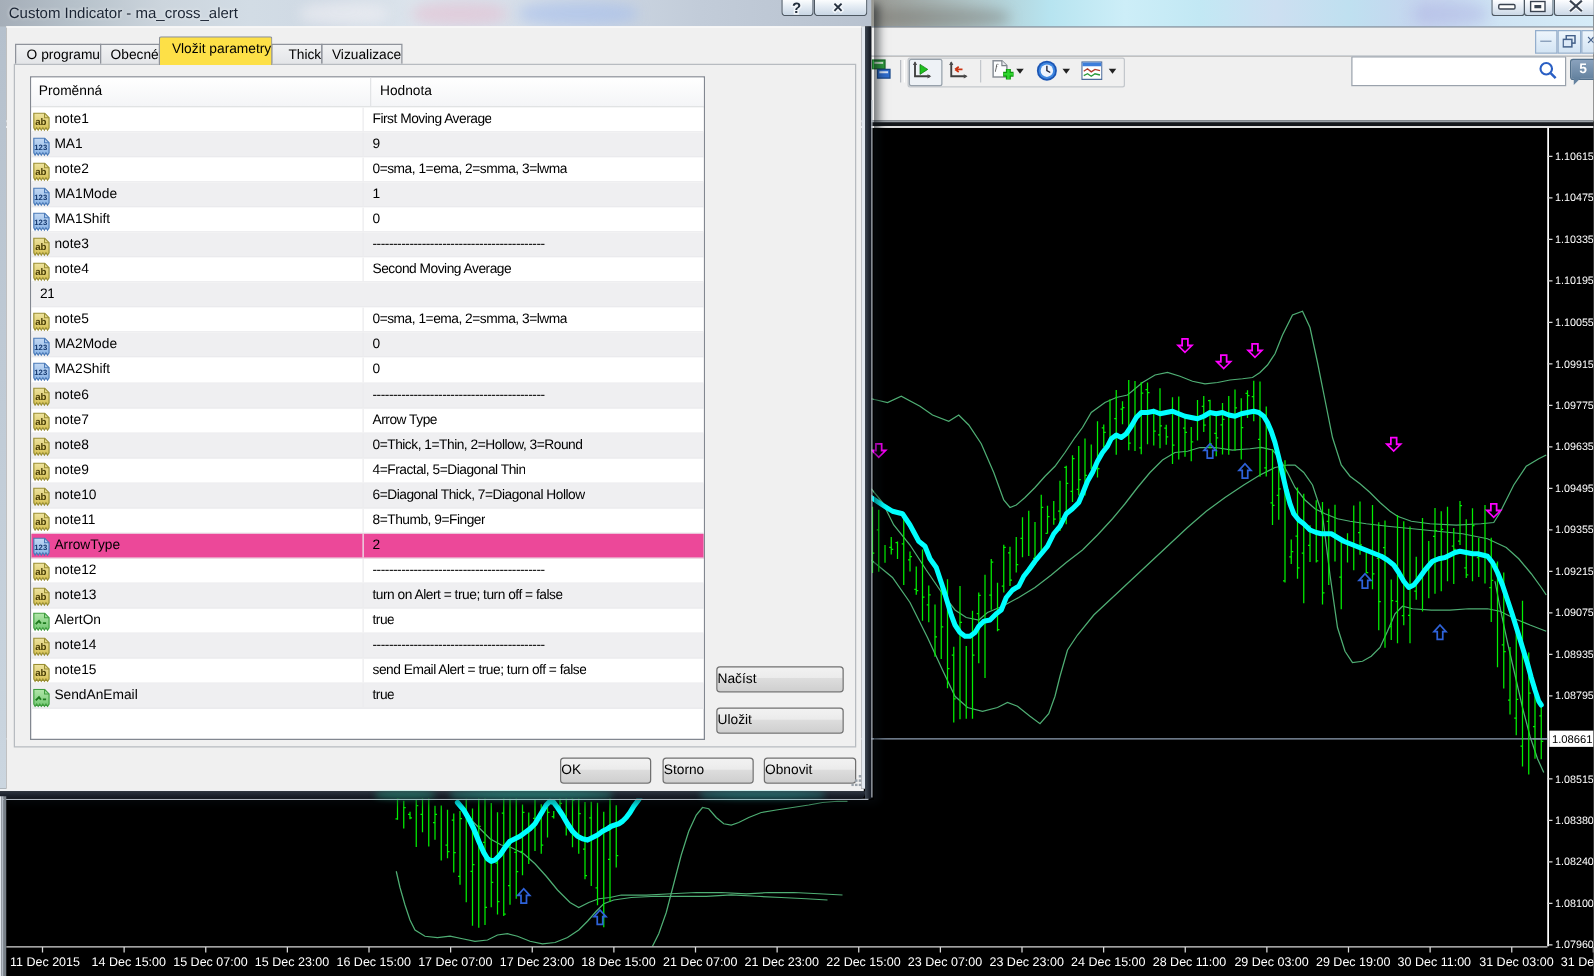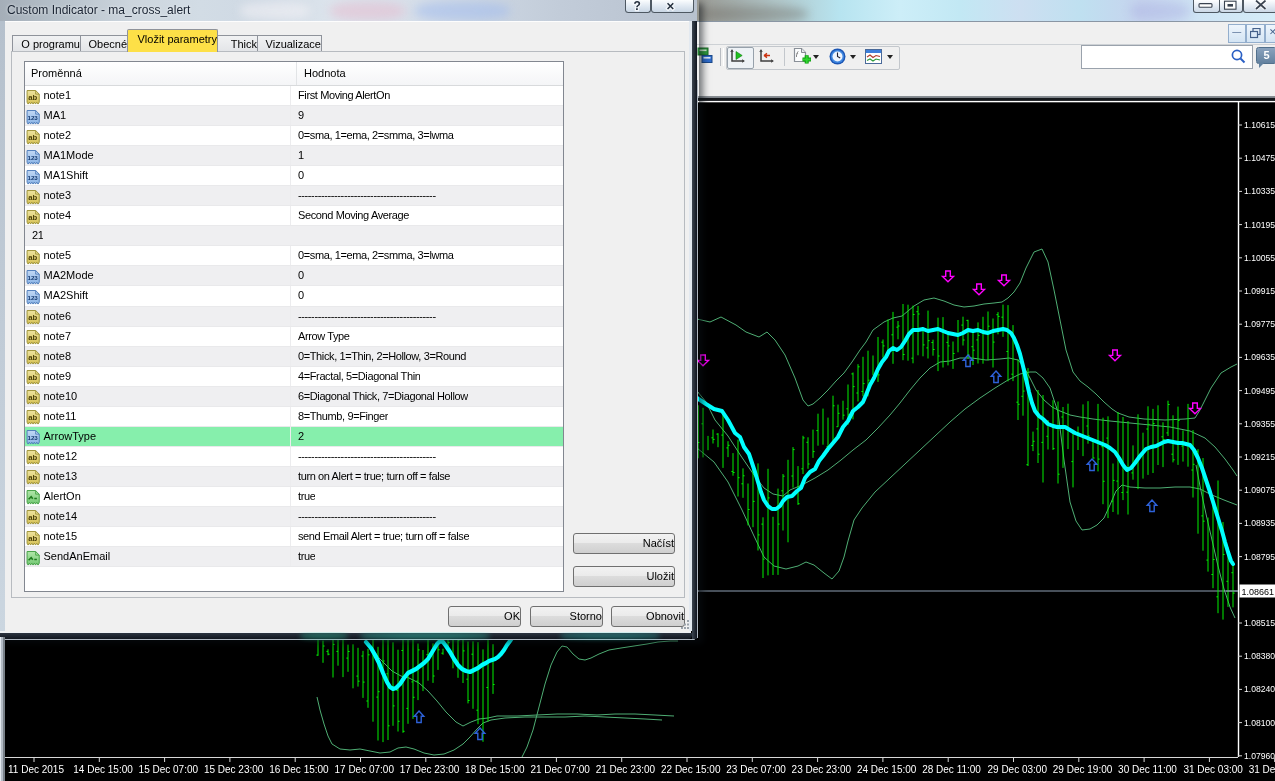--- a/index.html
+++ b/index.html
@@ -14,21 +14,21 @@
 .tab.act{top:7px;height:22px;background:#fde047;line-height:19px;border-bottom:none;z-index:3;border-radius:2px 2px 0 0}
 .page{left:6px;top:28.5px;width:672px;height:545px;border:1px solid #b7bbc0;background:#f0f0f0;z-index:2}
 .tbl{left:12px;top:9px;width:538px;height:529px;border:1px solid #828790;background:#fff;overflow:hidden}
 .thead{height:23.5px;background:linear-gradient(180deg,#fff,#f4f5f7);border-bottom:1px solid #d8dadc;display:flex}
 .c1h{width:265px;padding-left:6px;font-size:11px;line-height:23px;border-right:1px solid #e2e4e6}
 .c2h{padding-left:7px;font-size:11px;line-height:23px}
 .trow{height:19.05px;display:flex;border-bottom:1px solid #e9e9eb;font-size:11px;white-space:nowrap}
 .c1{width:265px;padding-left:0;display:flex;border-right:1px solid #ececee}
 .c1 span{line-height:19px}
 .c2{padding-left:7px;line-height:19px;overflow:hidden;letter-spacing:-0.035em}
-.btn{border:1px solid #707070;border-radius:3px;background:linear-gradient(180deg,#f2f2f2 0%,#ebebeb 45%,#dddddd 46%,#cfcfcf 100%);font-size:11px;color:#000;text-align:right;line-height:18px}
+.btn{border:1px solid #707070;border-radius:3px;background:linear-gradient(180deg,#f2f2f2 0%,#ebebeb 45%,#dddddd 46%,#cfcfcf 100%);font-size:11px;color:#000;text-align:left;line-height:18px}
 .wbtn{top:0;height:11.5px;background:linear-gradient(180deg,#fdfeff,#e9eff6 40%,#cbd8e6);border:1px solid #4e5862;border-top:none;border-radius:0 0 3px 3px}
 .mdib{top:23.5px;width:16.5px;height:17.5px;background:linear-gradient(180deg,#eef5fc,#d3e4f4);border:1px solid #93aecd;color:#44608a;font-size:9px;text-align:center}
 .drop{width:0;height:0;border-left:3.6px solid transparent;border-right:3.6px solid transparent;border-top:4px solid #222}
 </style></head><body>
 <div id="root"><svg width="0" height="0">
       <defs>
         <linearGradient id="gab" x1="0" y1="0" x2="0" y2="1">
           <stop offset="0" stop-color="#eee3a0"></stop>
           <stop offset="1" stop-color="#d6c153"></stop>
         </linearGradient>
@@ -232,21 +232,21 @@
             </div>
             <div class="trow" style="background:#ffffff">
               <div class="c1">
                 <svg width="14" height="15" viewBox="0 0 13.5 14.5" style="margin:3.5px 4px 0 0.5px;flex:none">
                   <path d="M1,0.5 H9.3 L12.8,4 V11.8 L11.6,13.6 10.4,11.8 9.2,13.6 8,11.8 6.8,13.6 5.6,11.8 4.4,13.6 3.2,11.8 2,13.6 1,11.8 Z" fill="url(#gab)" stroke="#9a8f33" stroke-width="0.9"></path>
                   <path d="M9.3,0.5 V4 H12.8" fill="none" stroke="#9a8f33" stroke-width="0.8"></path>
                   <text x="2.1" y="9.8" font-size="7.5" font-weight="bold" fill="#4a3f08" font-family="Liberation Sans">ab</text>
                 </svg>
                 <span>note1</span>
               </div>
-              <div class="c2">First Moving AlertOn</div>
+              <div class="c2">First Moving Average</div>
             </div>
             <div class="trow" style="background:#efeff1">
               <div class="c1">
                 <svg width="14" height="15" viewBox="0 0 13.5 14.5" style="margin:3.5px 4px 0 0.5px;flex:none">
                   <path d="M1,0.5 H9.3 L12.8,4 V11.8 L11.6,13.6 10.4,11.8 9.2,13.6 8,11.8 6.8,13.6 5.6,11.8 4.4,13.6 3.2,11.8 2,13.6 1,11.8 Z" fill="url(#g123)" stroke="#4a7ab8" stroke-width="0.9"></path>
                   <path d="M9.3,0.5 V4 H12.8" fill="none" stroke="#4a7ab8" stroke-width="0.8"></path>
                   <text x="1.4" y="9.3" font-size="6" font-weight="bold" fill="#14386e" font-family="Liberation Sans">123</text>
                 </svg>
                 <span>MA1</span>
               </div>
@@ -402,21 +402,21 @@
               <div class="c1">
                 <svg width="14" height="15" viewBox="0 0 13.5 14.5" style="margin:3.5px 4px 0 0.5px;flex:none">
                   <path d="M1,0.5 H9.3 L12.8,4 V11.8 L11.6,13.6 10.4,11.8 9.2,13.6 8,11.8 6.8,13.6 5.6,11.8 4.4,13.6 3.2,11.8 2,13.6 1,11.8 Z" fill="url(#gab)" stroke="#9a8f33" stroke-width="0.9"></path>
                   <path d="M9.3,0.5 V4 H12.8" fill="none" stroke="#9a8f33" stroke-width="0.8"></path>
                   <text x="2.1" y="9.8" font-size="7.5" font-weight="bold" fill="#4a3f08" font-family="Liberation Sans">ab</text>
                 </svg>
                 <span>note11</span>
               </div>
               <div class="c2">8=Thumb, 9=Finger</div>
             </div>
-            <div class="trow" style="background:#86efac">
+            <div class="trow" style="background:#ec4899">
               <div class="c1">
                 <svg width="14" height="15" viewBox="0 0 13.5 14.5" style="margin:3.5px 4px 0 0.5px;flex:none">
                   <path d="M1,0.5 H9.3 L12.8,4 V11.8 L11.6,13.6 10.4,11.8 9.2,13.6 8,11.8 6.8,13.6 5.6,11.8 4.4,13.6 3.2,11.8 2,13.6 1,11.8 Z" fill="url(#g123)" stroke="#4a7ab8" stroke-width="0.9"></path>
                   <path d="M9.3,0.5 V4 H12.8" fill="none" stroke="#4a7ab8" stroke-width="0.8"></path>
                   <text x="1.4" y="9.3" font-size="6" font-weight="bold" fill="#14386e" font-family="Liberation Sans">123</text>
                 </svg>
                 <span>ArrowType</span>
               </div>
               <div class="c2">2</div>
             </div>

